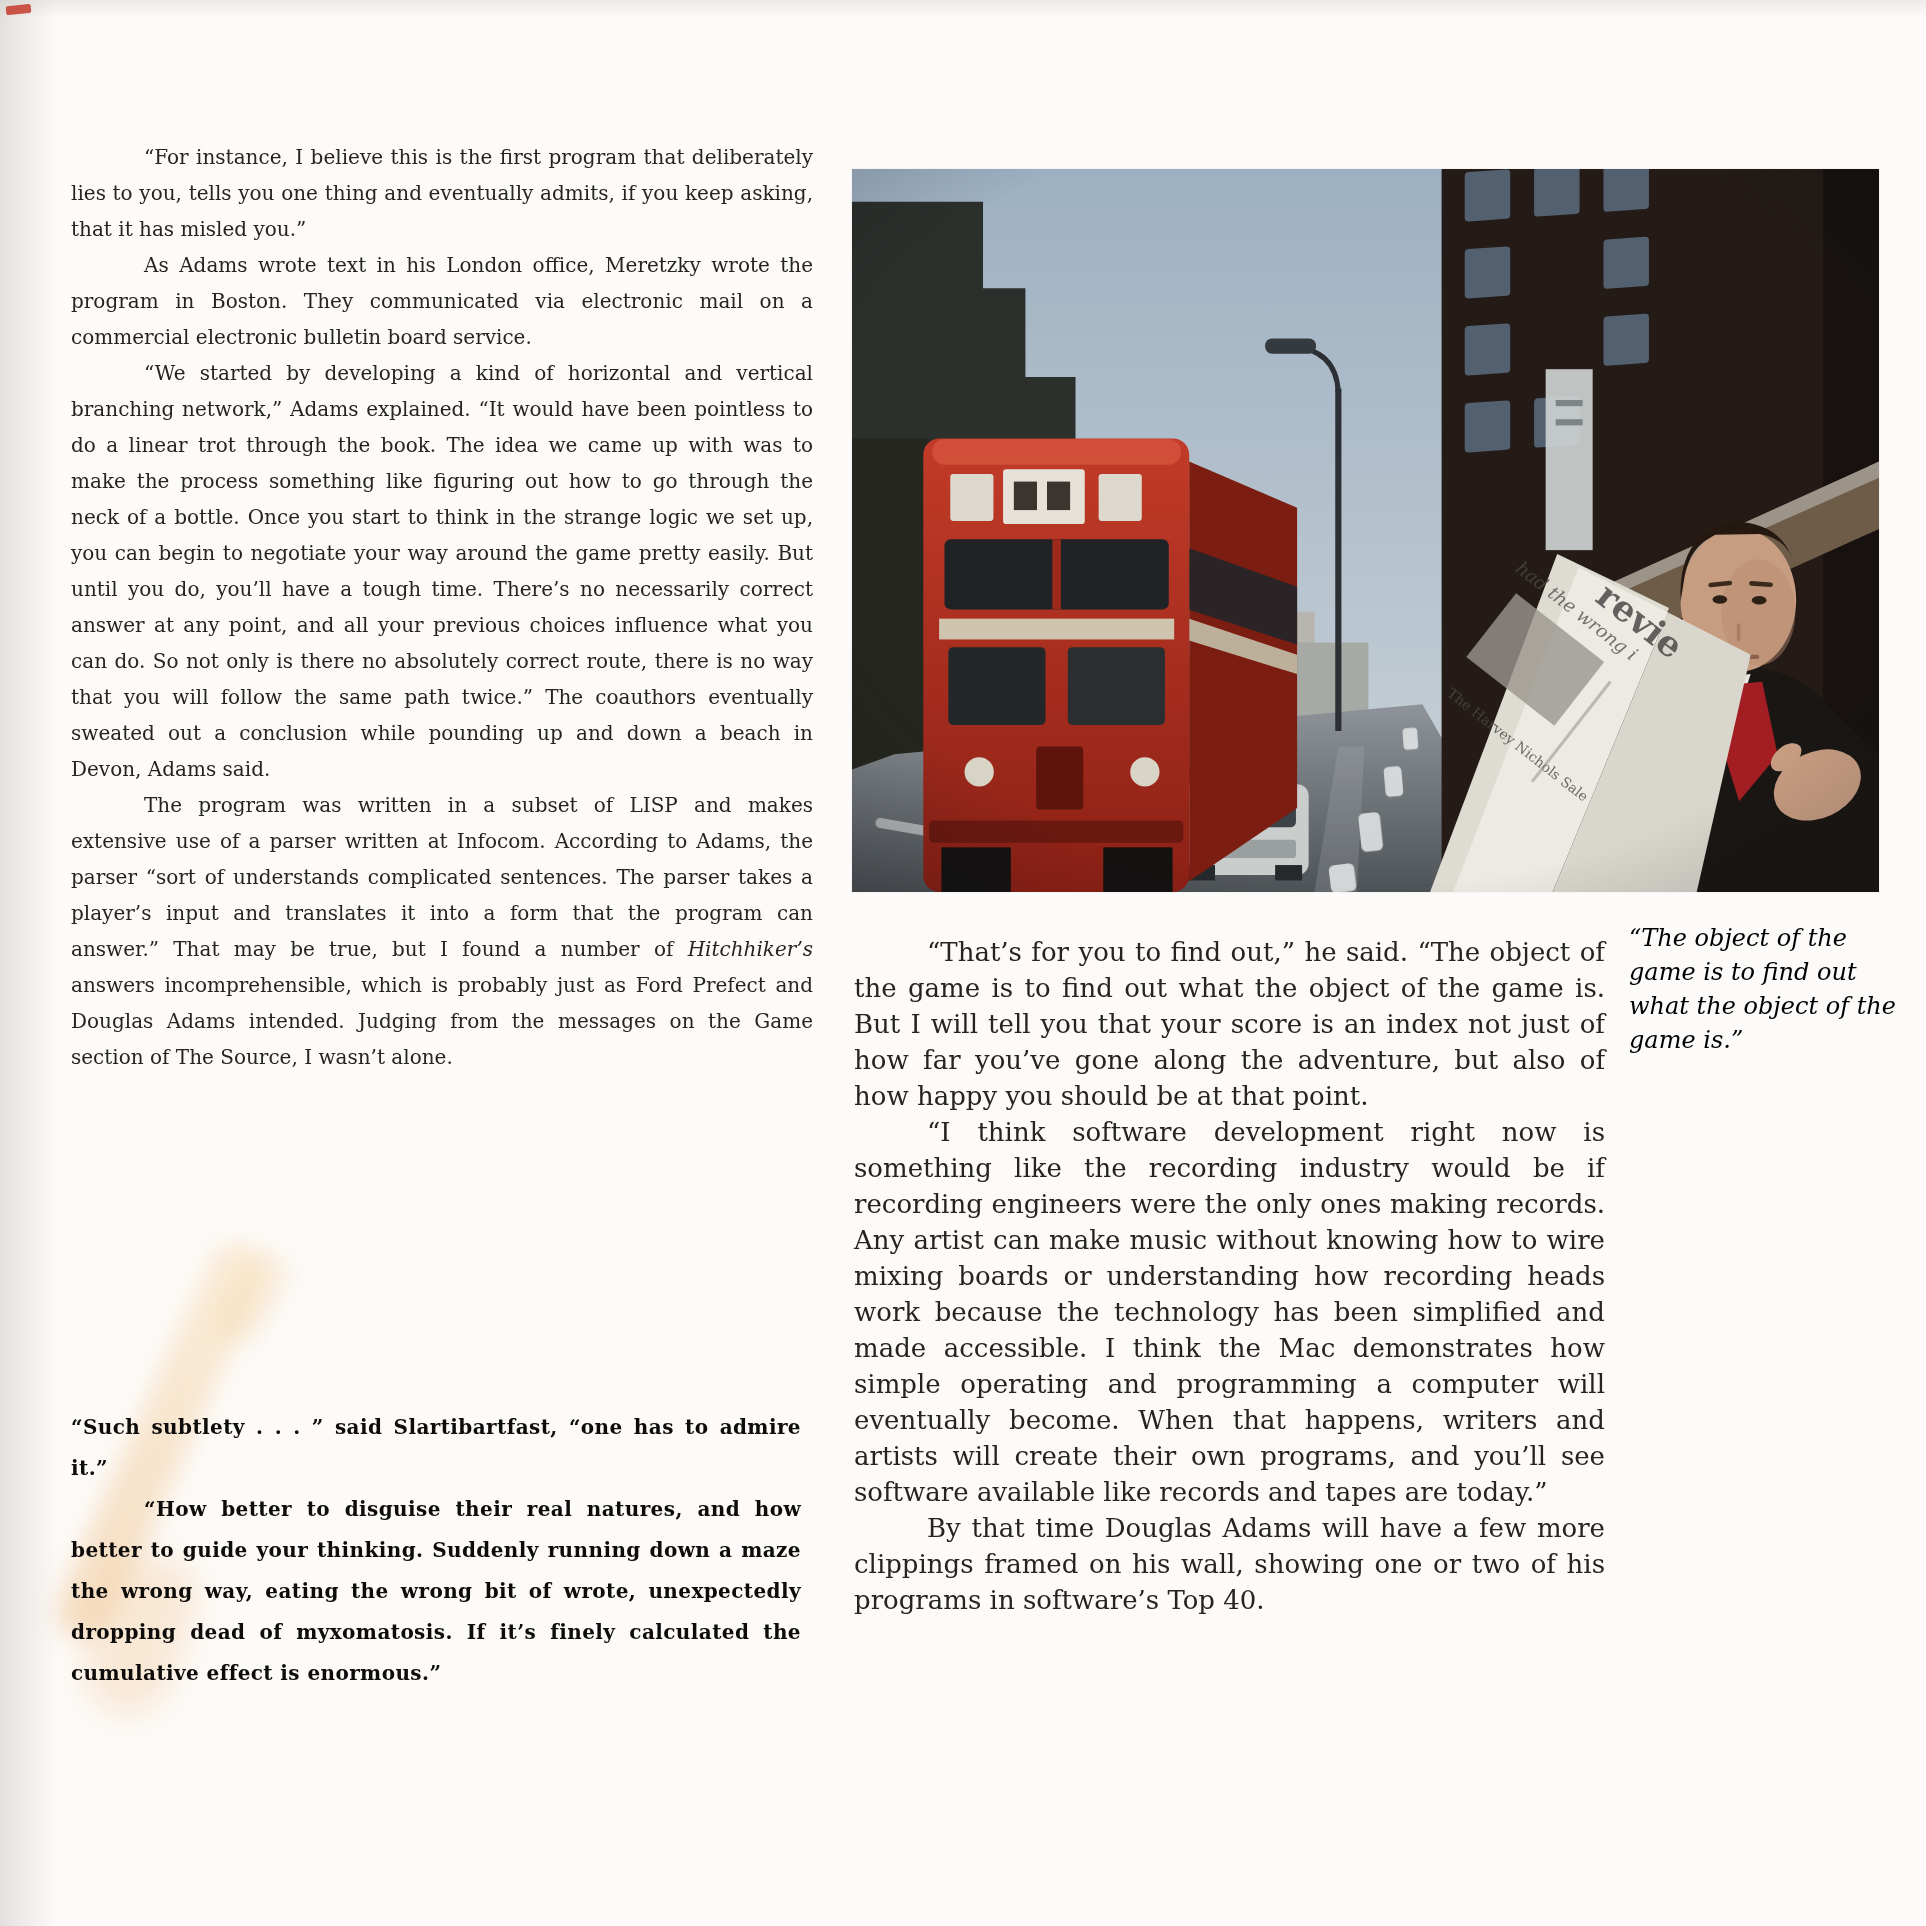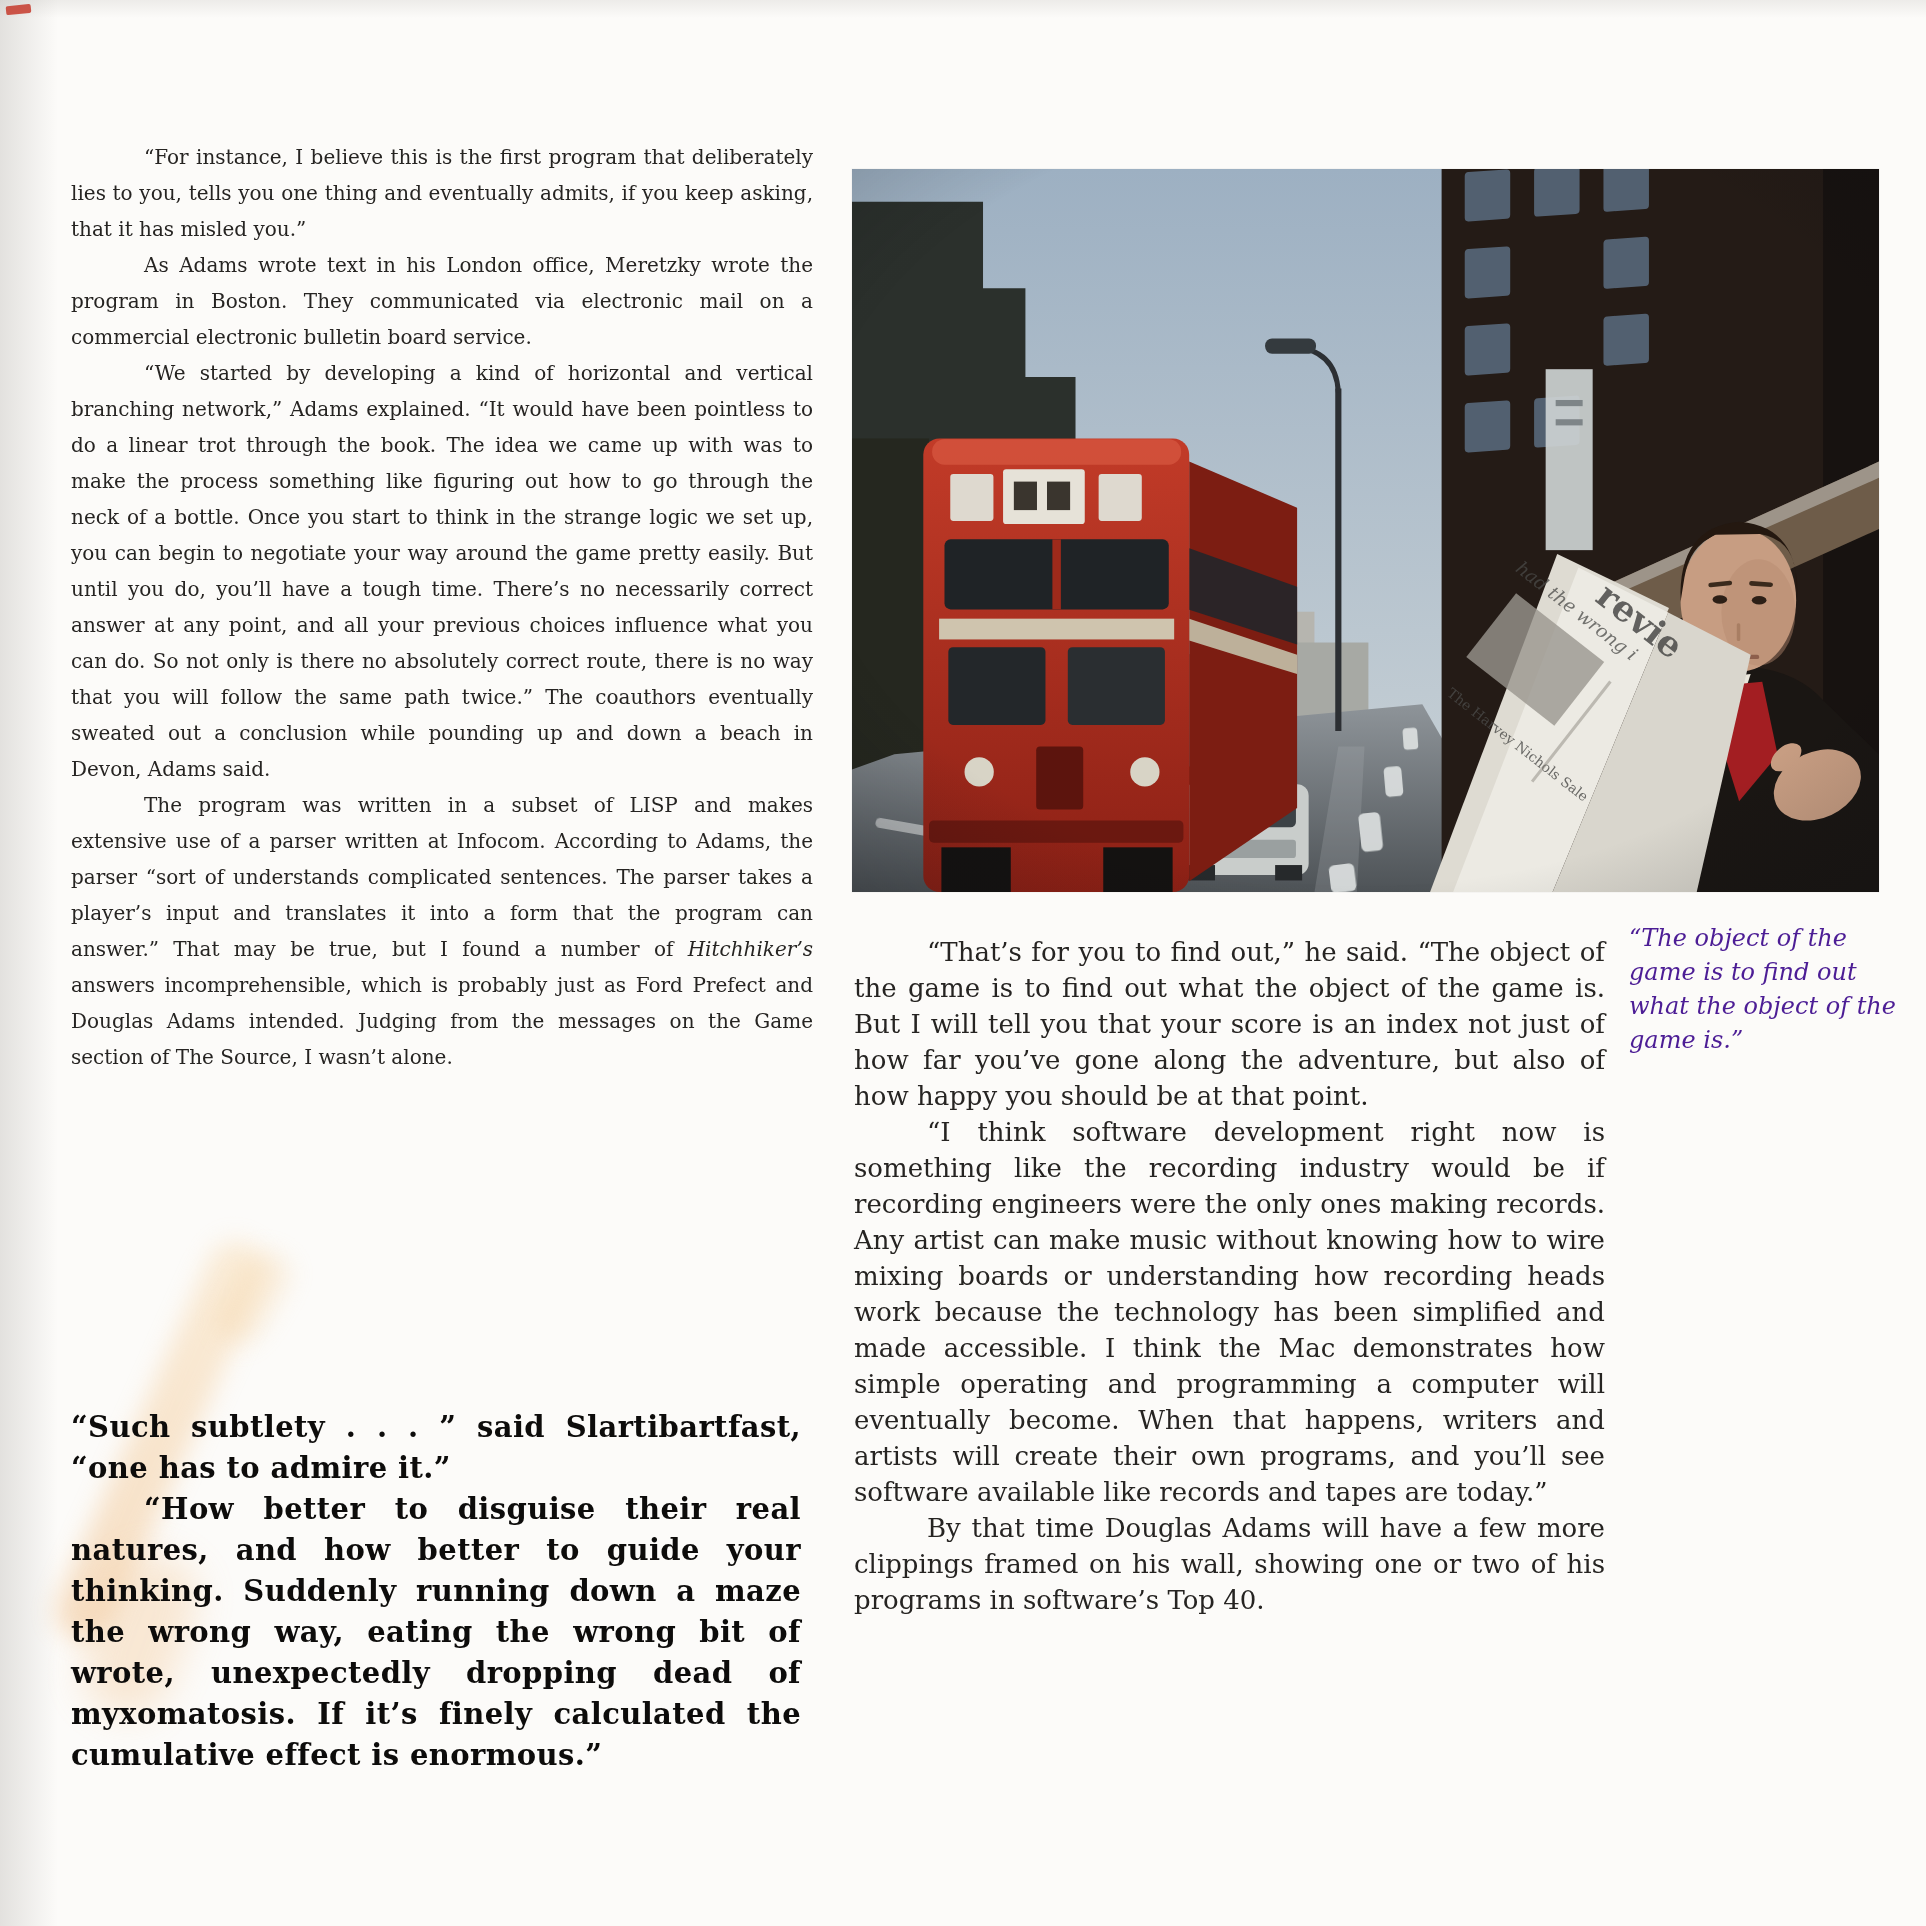--- a/index.html
+++ b/index.html
@@ -19,31 +19,31 @@
     background:linear-gradient(#f6cf96, #eaa65d); opacity:.34; filter:blur(12.3px); transform:rotate(24deg); }
   .w2 { left:96px; top:1552px; width:89px; height:166px;
     background:#eeb06a; opacity:.26; filter:blur(18.5px); transform:rotate(20deg); }
   .w3 { left:231px; top:1248px; width:46px; height:100px;
     background:#f3c98e; opacity:.25; filter:blur(11.6px); transform:rotate(30deg); }
 
   .col { position:absolute; }
   .body-text p { margin:0; text-align:justify; text-indent:73px; }
   .body-text p.noindent { text-indent:0; }
   #left-col      { left:71px;  top:139px;  width:742px; font-size:20px; line-height:36px; }
-  #interlude     { left:71px;  top:1407px; width:730px; font-size:29px; line-height:41px;
+  #interlude     { left:71px;  top:1407px; width:730px; font-size:20px; line-height:41px;
                    font-weight:bold; color:#0d0c0b; letter-spacing:0.4px; }
   #left-col-end  { left:71px;  top:1919px; width:742px; font-size:26px; line-height:36px; }
   #right-col     { left:854px; top:934px; width:751px; font-size:26px; line-height:36px; }
 
   .photo { position:absolute; left:852px; top:169px; width:1027px; height:723px; margin:0;
     box-shadow:0 0 0 0.4px rgba(0,0,0,0.08); }
   .photo svg { display:block; width:100%; height:100%; }
 
   .pullquote { position:absolute; left:1629px; top:921px; width:274px;
-    font-size:24px; line-height:34px; font-style:italic; color:#4c1d95; }
+    font-size:24px; line-height:34px; font-style:italic; color:#000000; }
 </style>
 </head>
 <body>
 
 <div class="page">
   <div class="edge-left"></div>
   <div class="edge-top"></div>
 
   <div class="corner-mark"></div>
   <div class="watermark w1"></div>

